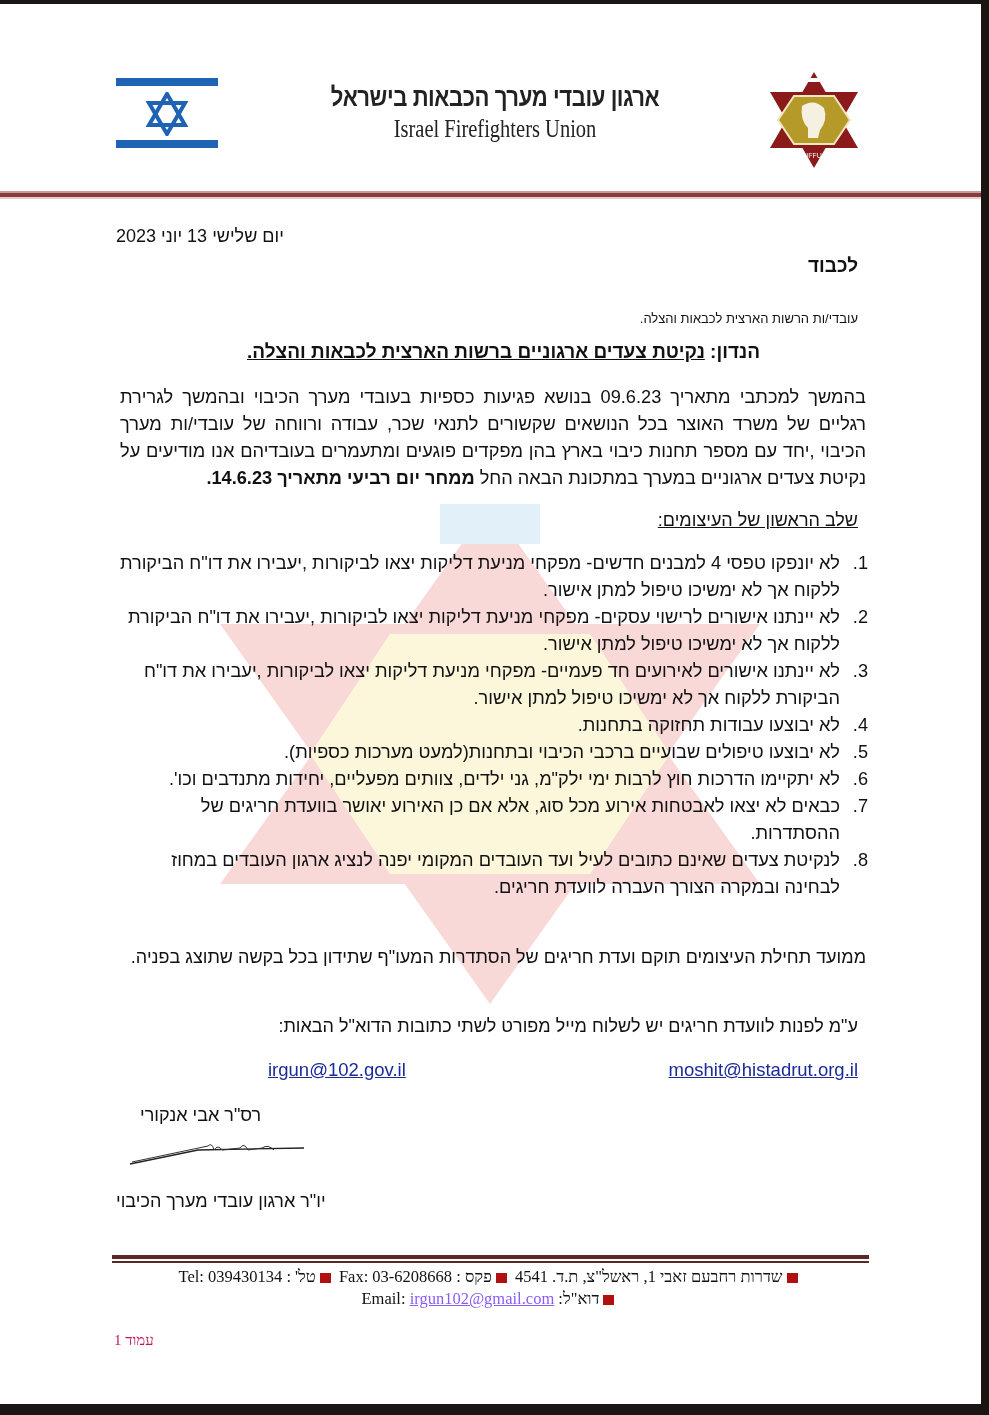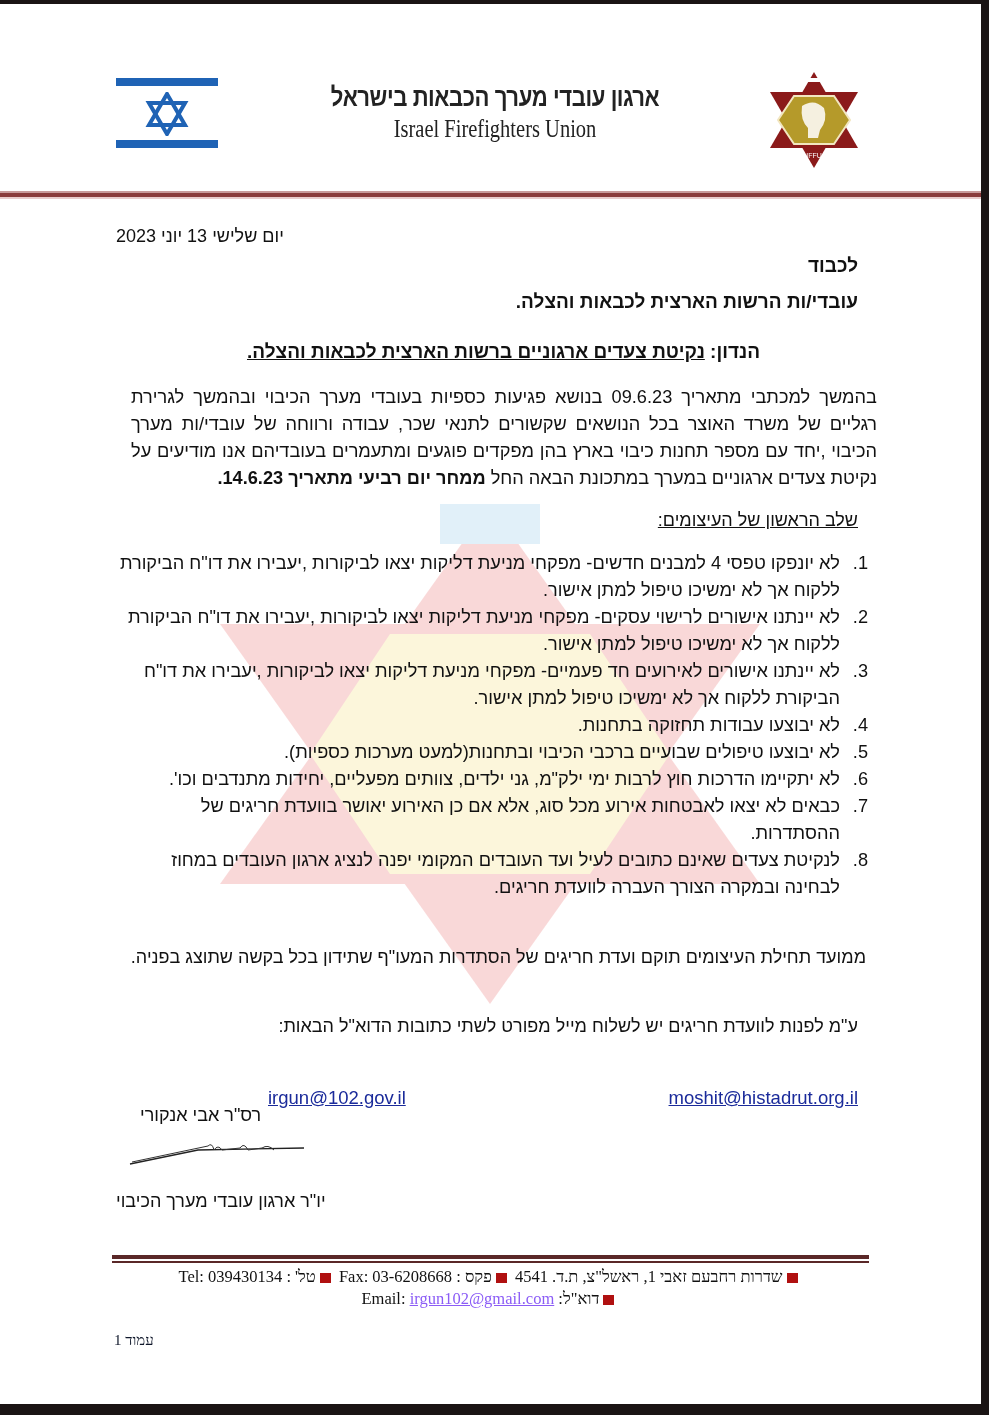--- a/index.html
+++ b/index.html
@@ -39,52 +39,52 @@
   .header-rule .l3 { height: 2px; background: #e8cccc; }
 
   
   .watermark { position: absolute; left: 200px; top: 480px; width: 580px; height: 540px; opacity: 0.18; pointer-events: none; }
 
   
   .rtl { direction: rtl; font-family: "Liberation Sans", sans-serif; color: #111; }
   .date-line { position: absolute; left: 100px; top: 222px; width: 200px; font-size: 18px; text-align: left; }
   .date-line span { direction: rtl; unicode-bidi: embed; margin-left: 16px; }
   .to-label { position: absolute; right: 123px; top: 251px; font-size: 19px; font-weight: bold; }
-  .recipients { position: absolute; right: 123px; top: 287px; font-size: 19px; font-weight: bold; }
+  .recipients { position: absolute; right: 123px; top: 307px; font-size: 13px; font-weight: normal; }
   .subject { position: absolute; left: 120px; width: 640px; top: 337px; font-size: 19px; font-weight: bold; text-align: right; }
   .subject .sub-text { text-decoration: underline; }
 
-  .intro { position: absolute; left: 120px; width: 746px; top: 380px; font-size: 18.2px; line-height: 27px; text-align: justify; margin-left: 11px; }
+  .intro { position: absolute; left: 120px; width: 746px; top: 380px; font-size: 18.2px; line-height: 27px; text-align: justify; }
   .intro b { font-weight: bold; }
   .stage-title { position: absolute; right: 123px; top: 506px; font-size: 18px; text-decoration: underline; }
 
   .list { position: absolute; left: 112px; width: 728px; top: 546px; font-size: 18.2px; line-height: 27px; margin: 0; padding: 0; list-style: none; }
   .list li { position: relative; padding-right: 0; margin: 0; }
   .list li .num { position: absolute; right: -28px; top: 0; }
 
   .effective { position: absolute; left: 130px; width: 736px; top: 940px; font-size: 18px; line-height: 27px; }
   .emails-intro { position: absolute; right: 123px; top: 1012px; font-size: 18px; }
-  .email-link { position: absolute; top: 1055px; font-size: 18.5px; color: #1a2a9a; text-decoration: underline; font-family: "Liberation Sans", sans-serif; margin-top: 28px; }
+  .email-link { position: absolute; top: 1055px; font-size: 18.5px; color: #1a2a9a; text-decoration: underline; font-family: "Liberation Sans", sans-serif; }
   .email-1 { right: 123px; }
   .email-2 { left: 268px; }
 
   .signer-name { position: absolute; left: 140px; top: 1101px; font-size: 18px; }
   .signature { position: absolute; left: 128px; top: 1132px; }
   .signer-title { position: absolute; left: 116px; top: 1187px; font-size: 18px; }
 
   .footer-rule { position: absolute; left: 112px; top: 1251px; width: 757px; }
   .footer-rule .a { height: 4px; background: #5a2828; }
   .footer-rule .b { height: 2px; background: #fff; }
   .footer-rule .c { height: 2px; background: #5a2828; }
 
   .footer-line1 { position: absolute; left: 120px; width: 740px; top: 1263px; font-size: 16.5px; text-align: center; font-family: "Liberation Serif", serif; color: #111; }
   .footer-line2 { position: absolute; left: 120px; width: 740px; top: 1285px; font-size: 16.5px; text-align: center; font-family: "Liberation Serif", serif; color: #111; }
   .sq { display: inline-block; width: 11px; height: 10px; background: #b01010; vertical-align: middle; margin: 0 4px; }
   .footer-link { color: #8b5cf6; text-decoration: underline; }
-  .page-num { position: absolute; left: 114px; top: 1328px; font-size: 15px; font-family: "Liberation Serif", serif; color: #0f172a; }
+  .page-num { position: absolute; left: 114px; top: 1328px; font-size: 15px; font-family: "Liberation Serif", serif; color: #be185d; }
 </style>
 </head>
 <body>
 
 <div class="page">
 
   <div class="flag">
     <div class="stripe top"></div>
     <svg width="44" height="44" viewBox="0 0 44 44">
       <polygon points="22,2 40,33 4,33" fill="none" stroke="#1f63b5" stroke-width="4"></polygon>

